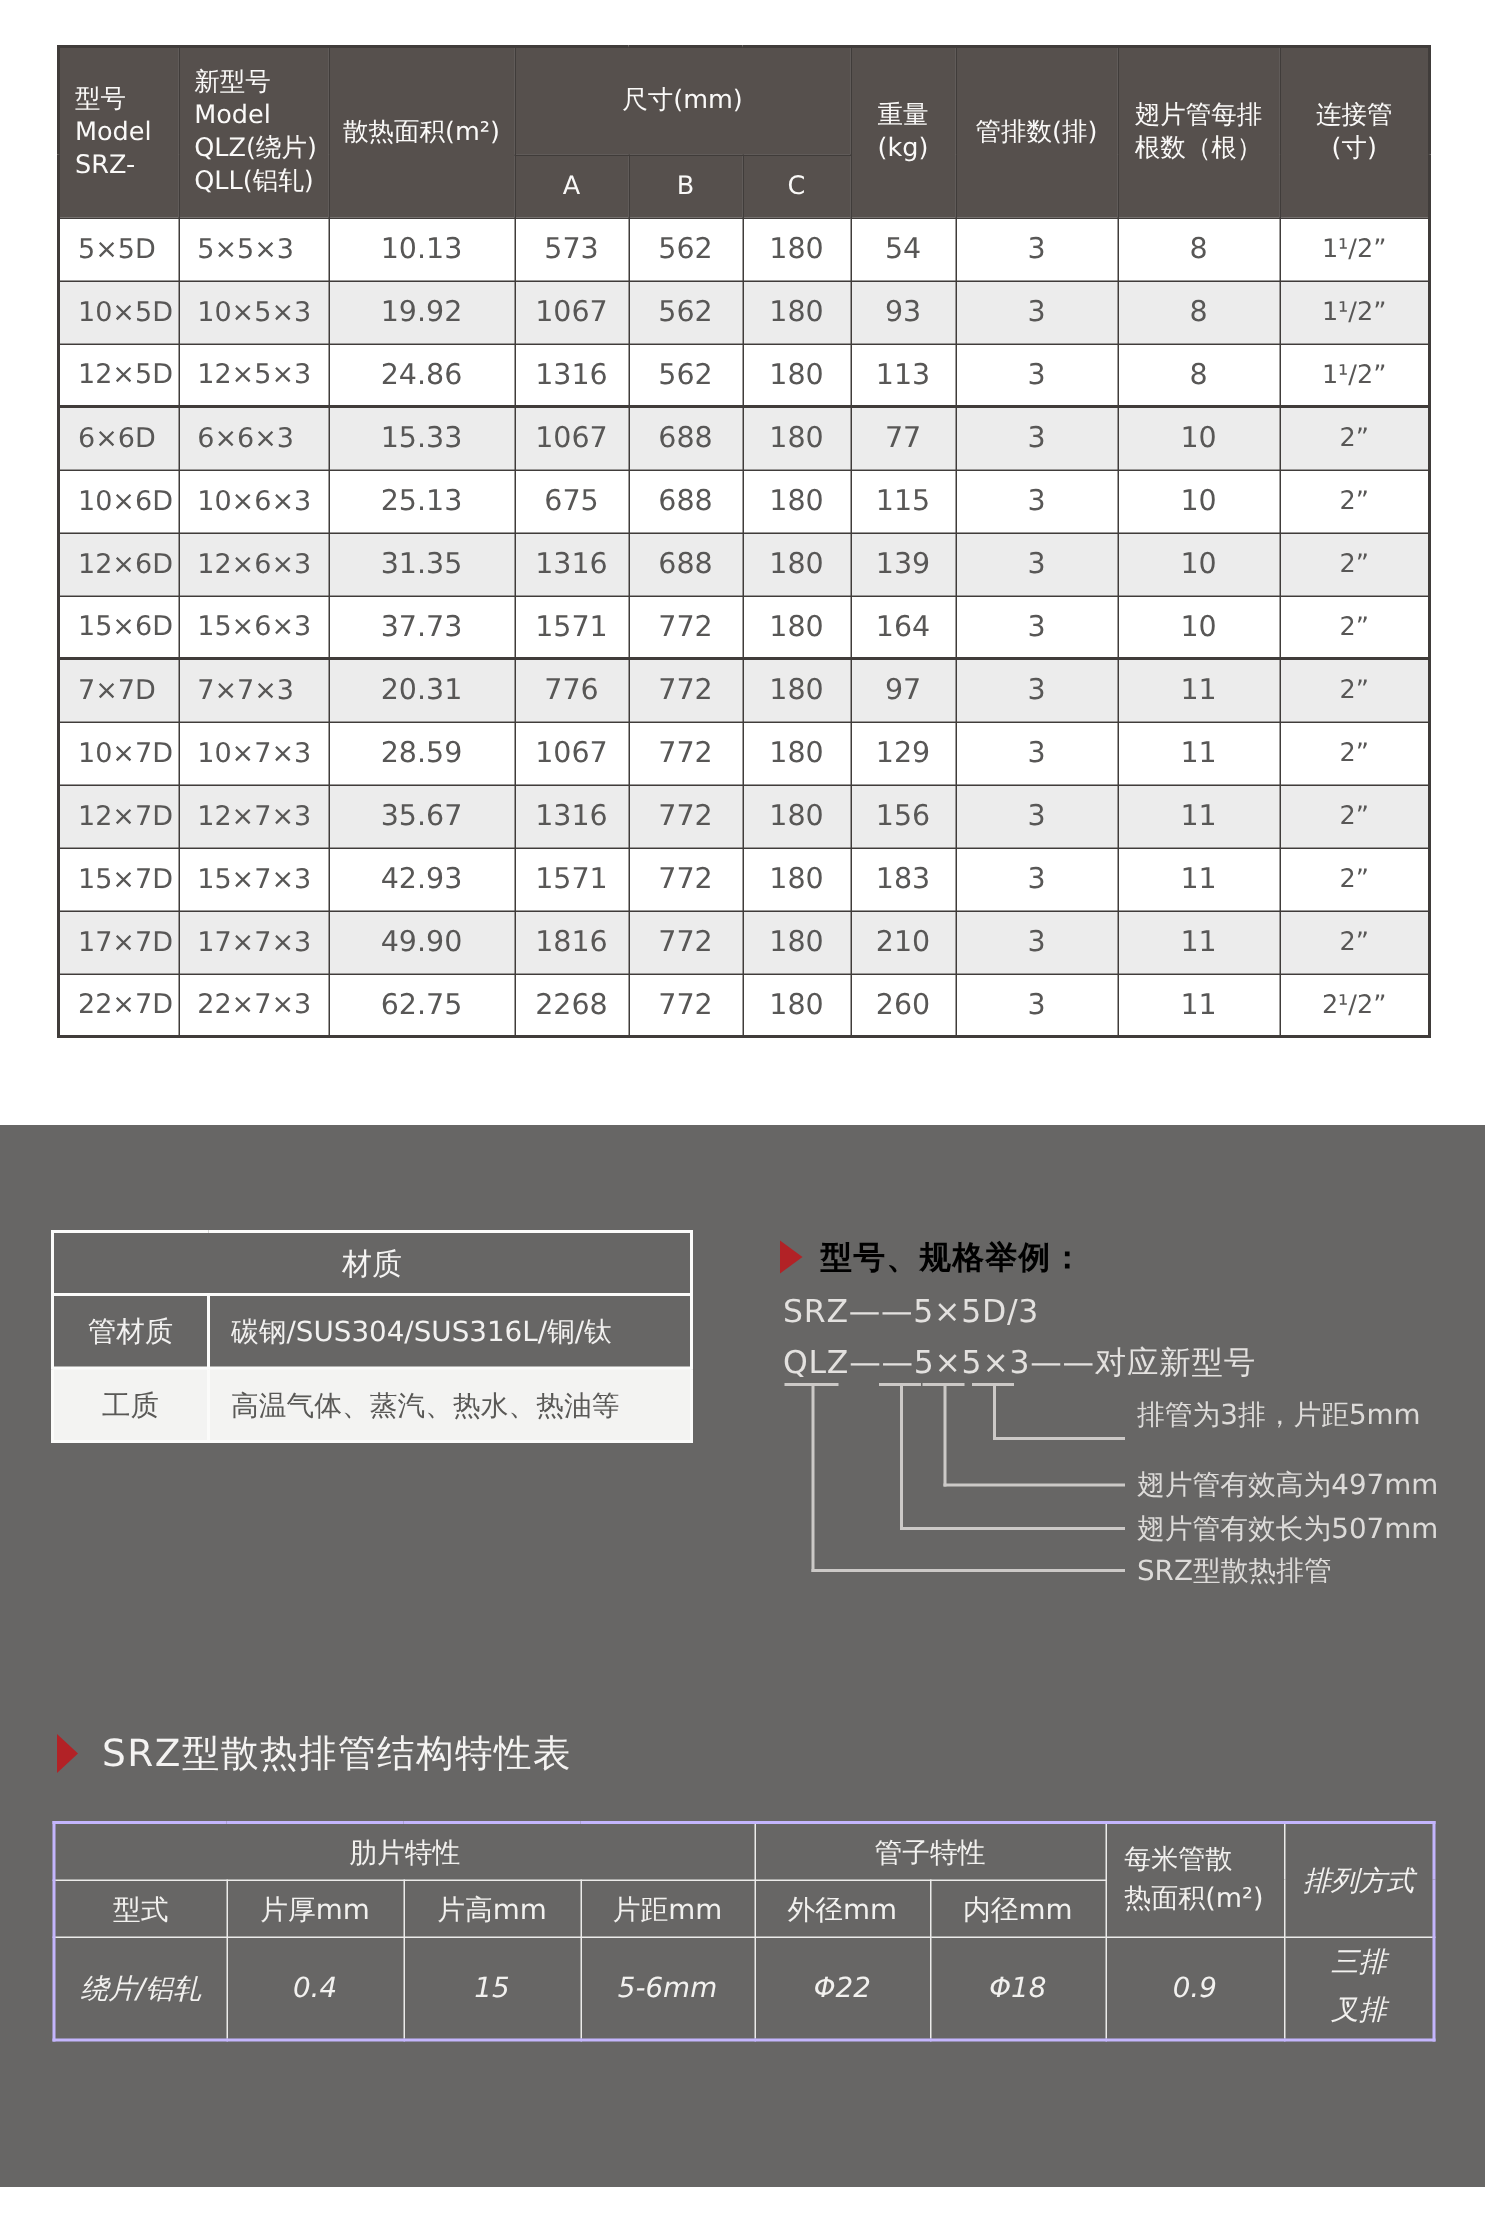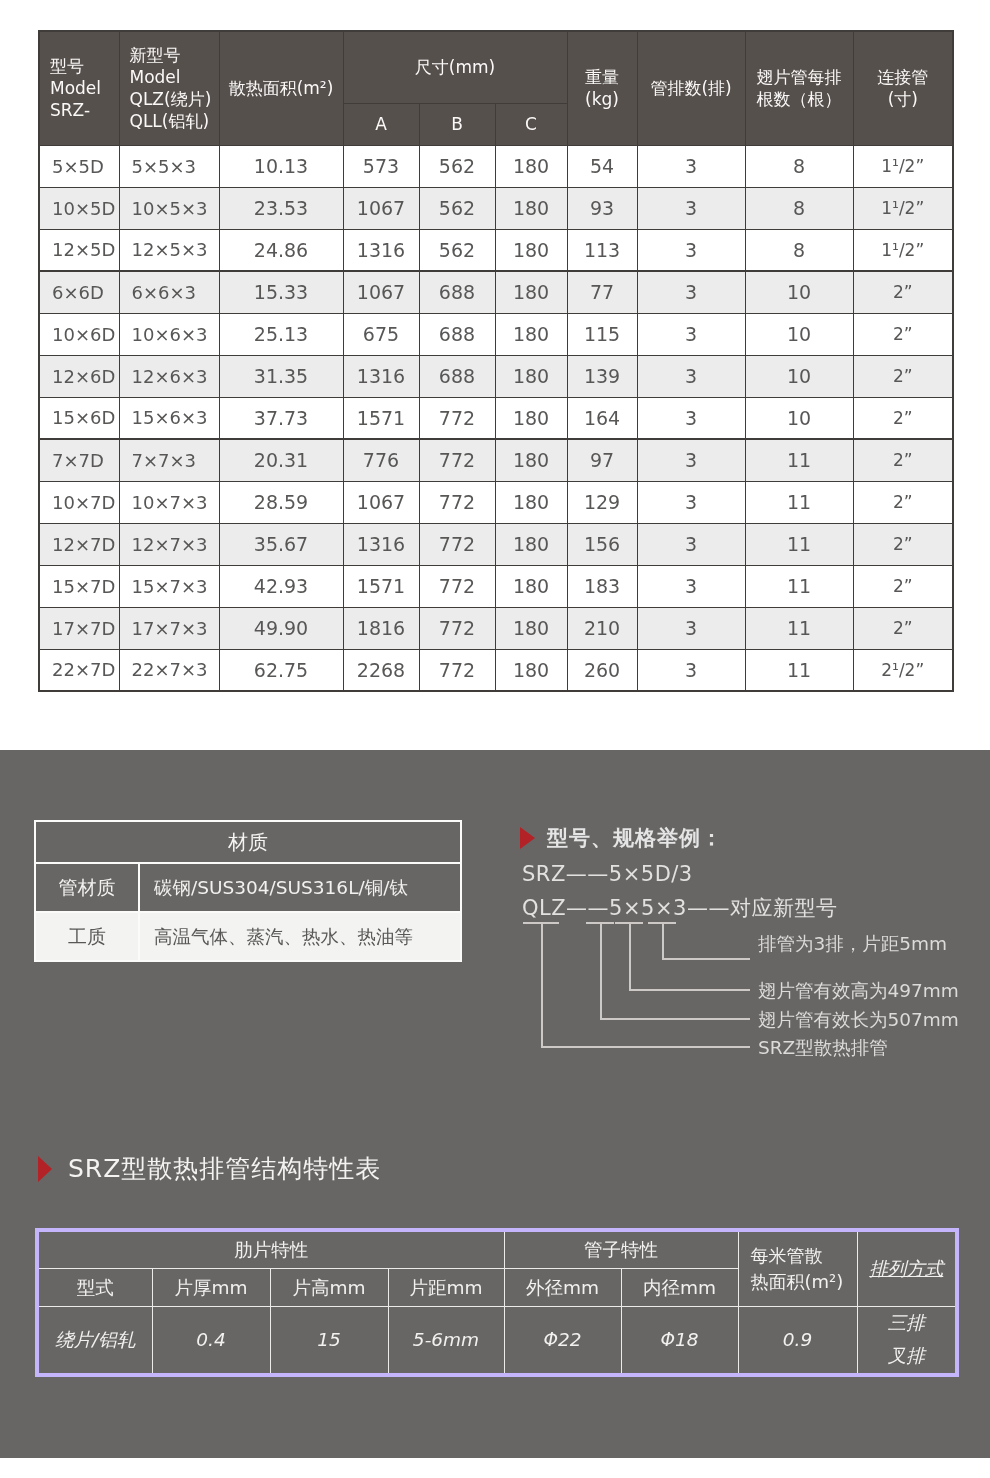--- a/index.html
+++ b/index.html
@@ -55,48 +55,48 @@
   }
   table.material tr.mt-head{height:42px;}
   table.material tr.mt-head th{color:#f5f4f3;font-size:20px;text-align:center;}
   table.material tr{height:49px;border-radius:18px;}
   table.material td.lbl{text-align:center;font-size:19px;}
   table.material td.val{text-align:left;padding-left:14px;font-size:18.5px;}
   table.material tr.dark td{background:transparent;color:#f2f1f0;}
   table.material tr.light td{background:#f3f3f2;color:#595856;}
   
   .ex-title{position:absolute;left:520px;top:74px;display:flex;align-items:center;gap:12px;}
-  .ex-title .txt{color:#e5e5e5;font-size:21px;font-weight:bold;letter-spacing:1px;}
+  .ex-title .txt{color:#000000;font-size:21px;font-weight:bold;letter-spacing:1px;}
   .tri{width:0;height:0;border-left:15px solid var(--accent-red);
        border-top:11px solid transparent;border-bottom:11px solid transparent;}
   .m-line{position:absolute;left:522px;color:#e3e1df;font-size:21px;letter-spacing:0.5px;}
   .m-line.l1{top:112px;}
   .m-line.l2{top:144px;}
   .tick{position:absolute;height:0;border-top:2px solid #ccc9c7;}
   .conn-l{position:absolute;border-left:2px solid #ccc9c7;border-bottom:2px solid #ccc9c7;}
   .d-label{position:absolute;left:758px;color:#dddbd9;font-size:18.5px;line-height:22px;white-space:nowrap;}
   
   .ft-title{position:absolute;left:38px;top:402px;display:flex;align-items:center;gap:16px;}
   .ft-title .tri2{width:0;height:0;border-left:14px solid var(--accent-red);
        border-top:13px solid transparent;border-bottom:13px solid transparent;}
   .ft-title .txt{color:#f4f3f2;font-size:25px;letter-spacing:1px;}
   table.feature{
-    position:absolute;left:35px;top:478px;width:920px;
+    position:absolute;left:35px;top:464px;width:920px;
     border-collapse:collapse;table-layout:fixed;
-    border:4px solid #c4b5fd;
+    border:2px solid #c4b5fd;
   }
   table.feature th,table.feature td{
     border:1.5px solid #eceBea;color:#f2f1ef;font-weight:normal;
     text-align:center;vertical-align:middle;font-size:18.5px;
   }
   table.feature tr.h1{height:38px;}
   table.feature tr.h2{height:38px;}
   table.feature tr.dr{height:69px;font-style:italic;}
   table.feature th.area{white-space:pre-line;text-align:left;padding-left:12px;font-size:18px;line-height:1.45;}
-  table.feature th.arr{font-style:italic;text-decoration:underline;}
+  table.feature th.arr{font-style:italic;}
   table.feature td.two{white-space:pre-line;line-height:1.75;}
 </style>
 </head>
 <body>
 
 <div class="page">
 
   <table class="spec">
     <colgroup>
       <col style="width:80px">
@@ -144,21 +144,21 @@
           <td>562</td>
           <td>180</td>
           <td>54</td>
           <td>3</td>
           <td>8</td>
           <td class="conn">1¹/2”</td>
         </tr>
       <tr>
           <td class="al">10×5D</td>
           <td class="al">10×5×3</td>
-          <td>23.53</td>
+          <td>19.92</td>
           <td>1067</td>
           <td>562</td>
           <td>180</td>
           <td>93</td>
           <td>3</td>
           <td>8</td>
           <td class="conn">1¹/2”</td>
         </tr>
       <tr>
           <td class="al">12×5D</td>

